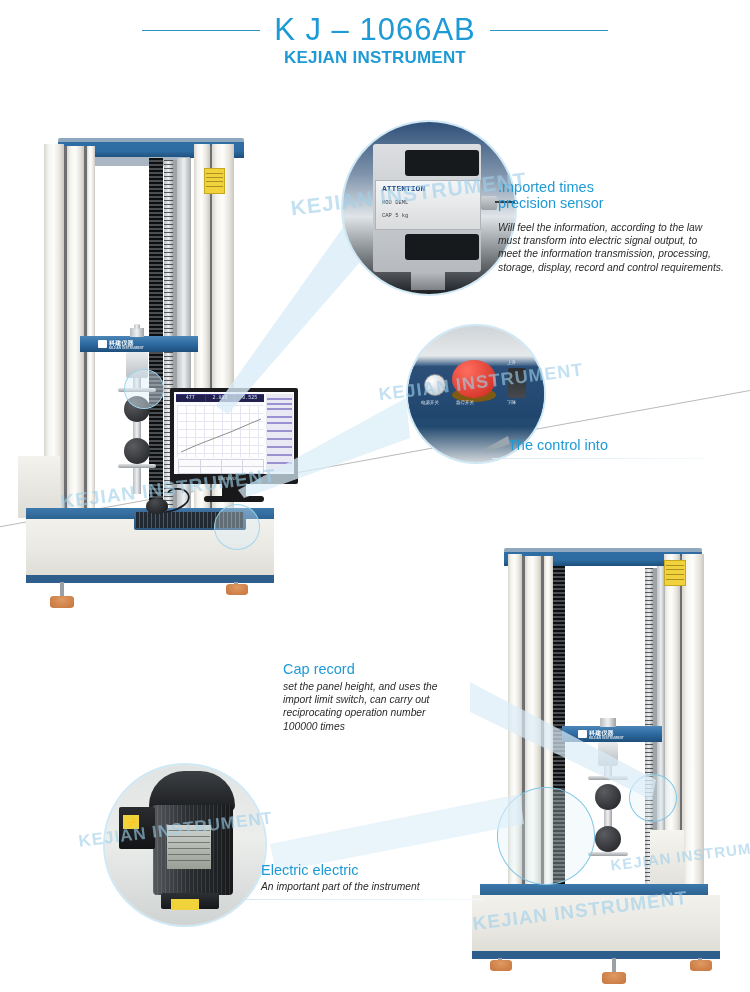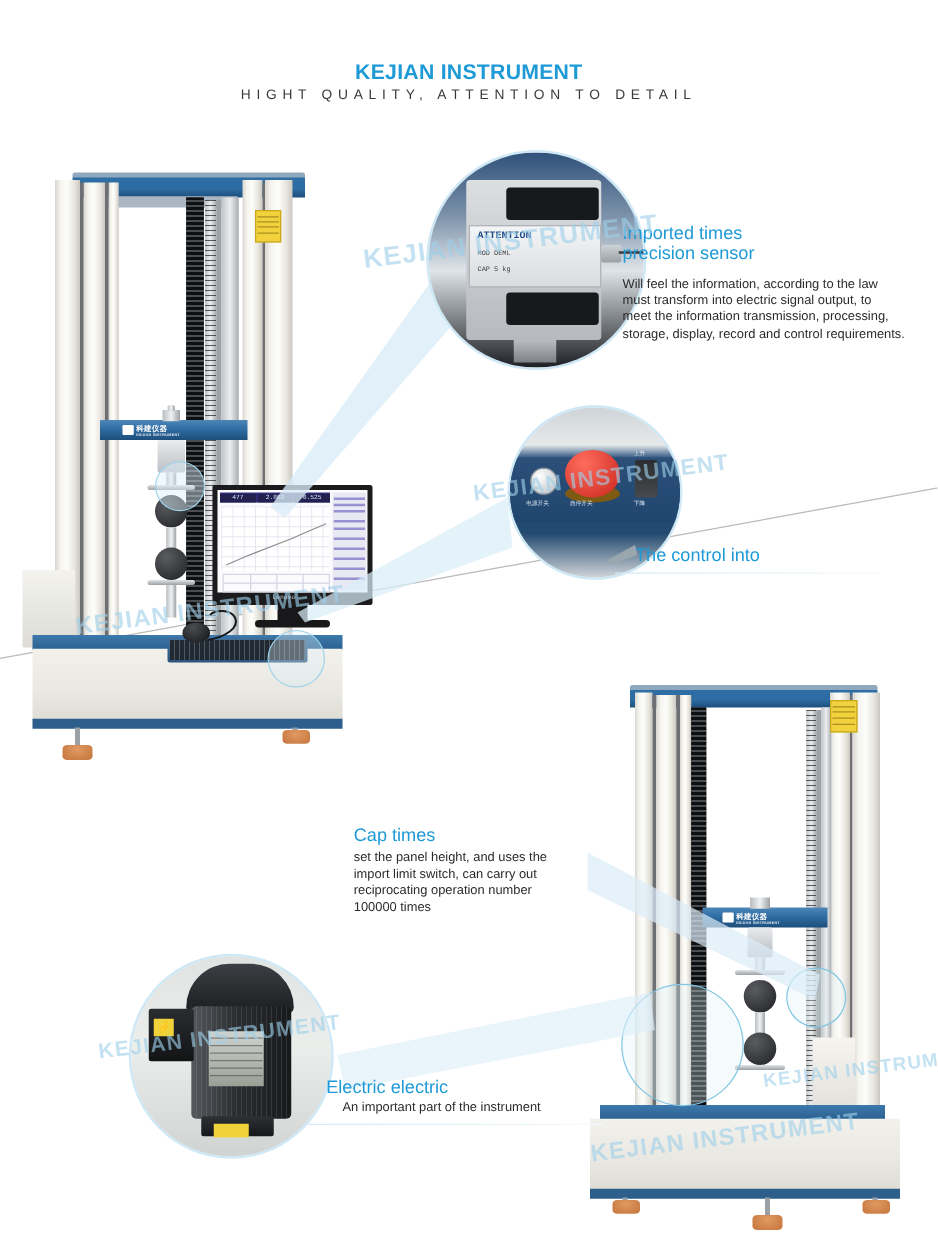--- a/index.html
+++ b/index.html
@@ -32,21 +32,21 @@
   .beam{position:absolute;pointer-events:none;}
 
   
   .circle{position:absolute;border-radius:50%;overflow:hidden;
           box-shadow:0 0 0 2px #cfe8f5;background:#eef4f8;}
 
   
   .callout-title{position:absolute;color:#1e9ad6;font-size:14.5px;
                  line-height:16px;white-space:pre-line;}
   .callout-body{position:absolute;color:#2b2b2b;font-size:10.3px;
-                line-height:13.2px;white-space:pre-line;}
+                line-height:13.2px;white-space:pre-line;font-style:italic;}
   .callout-underline{position:absolute;height:1px;
                      background:linear-gradient(to right,#d7e9f3,#f4fafd);}
 
   
   .machine{position:absolute;}
   .col{position:absolute;background:linear-gradient(to right,#d8d6ce 0%,#f5f4ef 22%,#fdfdfb 48%,#e7e5dd 78%,#c9c7bf 100%);}
   .col-seam{position:absolute;background:#6d6f72;}
   .topbeam{position:absolute;background:linear-gradient(to bottom,#2e6ea4 0%,#2d6ca2 55%,#1d4f7c 100%);}
   .topbeam-cap{position:absolute;background:#8fa8bd;}
   .crossbeam{position:absolute;background:linear-gradient(to bottom,#4d86b8 0%,#2f6da3 45%,#1d4e7b 100%);}
@@ -122,22 +122,26 @@
              border-radius:40px 40px 6px 6px;}
   .motor-box{position:absolute;background:linear-gradient(to bottom,#2a2c2f,#121416);border-radius:2px;}
   .warn{position:absolute;background:#f0d23a;}
   .nameplate{position:absolute;background:linear-gradient(to bottom,#cfd3cf,#9aa096);}
   .nameplate-ln{position:absolute;left:1px;right:1px;height:1px;background:#3f443f;opacity:.55;}
 </style>
 </head>
 <body>
 
 <div id="header">
+  <div id="title-row">
+    <div class="rule" id="rule-left"></div>
+    <div id="model-title">K J – 1066AB</div>
+    <div class="rule" id="rule-right"></div>
+  </div>
   <div id="brand-line">KEJIAN INSTRUMENT</div>
-  <div id="tagline">HIGHT QUALITY, ATTENTION TO DETAIL</div>
 </div>
 
 <div id="divider"></div>
 
 <div class="machine" id="machine-1" style="left:18px;top:138px;width:275px;height:500px;">
 
   <div class="topbeam-cap" style="left:40px;top:0px;width:186px;height:5px;border-radius:2px;"></div>
   <div class="topbeam" style="left:40px;top:4px;width:186px;height:16px;"></div>
   <div class="topbeam-cap" style="left:52px;top:19px;width:120px;height:9px;background:#aab7c2;"></div>
 
@@ -366,21 +370,21 @@
 <div class="circle" style="left:498px;top:788px;width:96px;height:96px;background:rgba(223,241,250,.30);box-shadow:0 0 0 1px #7fc5e4;"></div>
 <div class="circle" style="left:630px;top:775px;width:46px;height:46px;background:rgba(223,241,250,.30);box-shadow:0 0 0 1px #7fc5e4;"></div>
 
 <svg class="beam" style="left:470px;top:660px;" width="230" height="150">
   <path d="M0,22 L186,120 L182,140 L0,52 Z" fill="#dcedf8" opacity=".7"></path>
 </svg>
 <svg class="beam" style="left:270px;top:790px;" width="270" height="110">
   <path d="M0,54 L250,4 L254,34 L6,82 Z" fill="#dcedf8" opacity=".62"></path>
 </svg>
 
-<div class="callout-title" style="left:283px;top:661px;width:200px;">Cap times</div>
+<div class="callout-title" style="left:283px;top:661px;width:200px;">Cap record</div>
 <div class="callout-body" style="left:283px;top:680px;width:230px;">set the panel height, and uses the
 import limit switch, can carry out
 reciprocating operation number
 100000 times</div>
 
 <div class="circle" style="left:105px;top:765px;width:160px;height:160px;">
   <div style="position:absolute;inset:0;background:linear-gradient(to bottom,#dfe3e2 0%,#eceeec 45%,#cfd3d1 100%);"></div>
   <div class="motor-cap" style="left:44px;top:6px;width:86px;height:40px;"></div>
   <div class="motor-body" style="left:48px;top:40px;width:80px;height:90px;border-radius:4px;">
     <div class="motor-fins" style="position:absolute;inset:0;"></div>
@@ -396,21 +400,21 @@
   <div class="motor-box" style="left:14px;top:42px;width:36px;height:42px;"></div>
   <div class="warn" style="left:18px;top:50px;width:16px;height:14px;">
     <div style="position:absolute;left:3px;top:1px;color:#1a1a1a;font-size:9px;line-height:12px;">⚡</div>
   </div>
   <div style="position:absolute;left:56px;top:128px;width:58px;height:16px;
               background:linear-gradient(to bottom,#2e3134,#15171a);border-radius:2px;"></div>
   <div class="warn" style="left:66px;top:134px;width:28px;height:11px;"></div>
 </div>
 
 <div class="callout-title" style="left:261px;top:862px;width:220px;">Electric electric</div>
-<div class="callout-body" style="left:274px;top:880px;width:230px;">An important part of the instrument</div>
+<div class="callout-body" style="left:261px;top:880px;width:230px;">An important part of the instrument</div>
 <div class="callout-underline" style="left:246px;top:899px;width:236px;"></div>
 
 <div class="wm" style="left:290px;top:182px;font-size:21px;">KEJIAN INSTRUMENT</div>
 <div class="wm" style="left:378px;top:372px;font-size:18px;">KEJIAN INSTRUMENT</div>
 <div class="wm" style="left:60px;top:478px;font-size:19px;">KEJIAN INSTRUMENT</div>
 <div class="wm" style="left:78px;top:820px;font-size:17px;">KEJIAN INSTRUMENT</div>
 <div class="wm" style="left:472px;top:900px;font-size:19px;">KEJIAN INSTRUMENT</div>
 <div class="wm" style="left:610px;top:846px;font-size:15px;">KEJIAN INSTRUMENT</div>
 
 </body></html>

